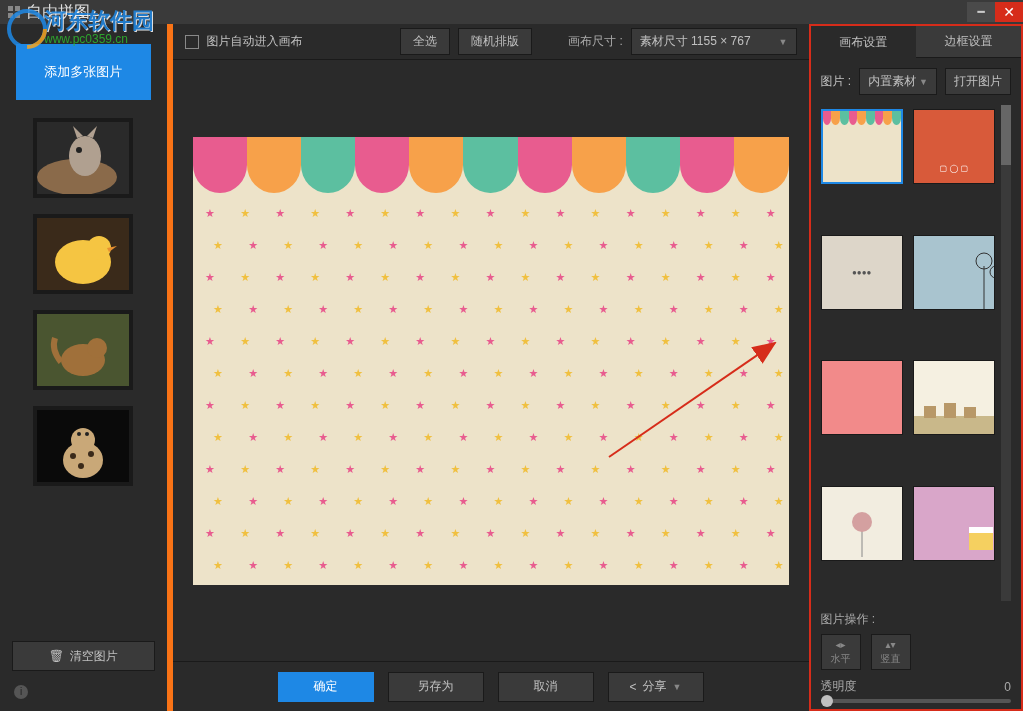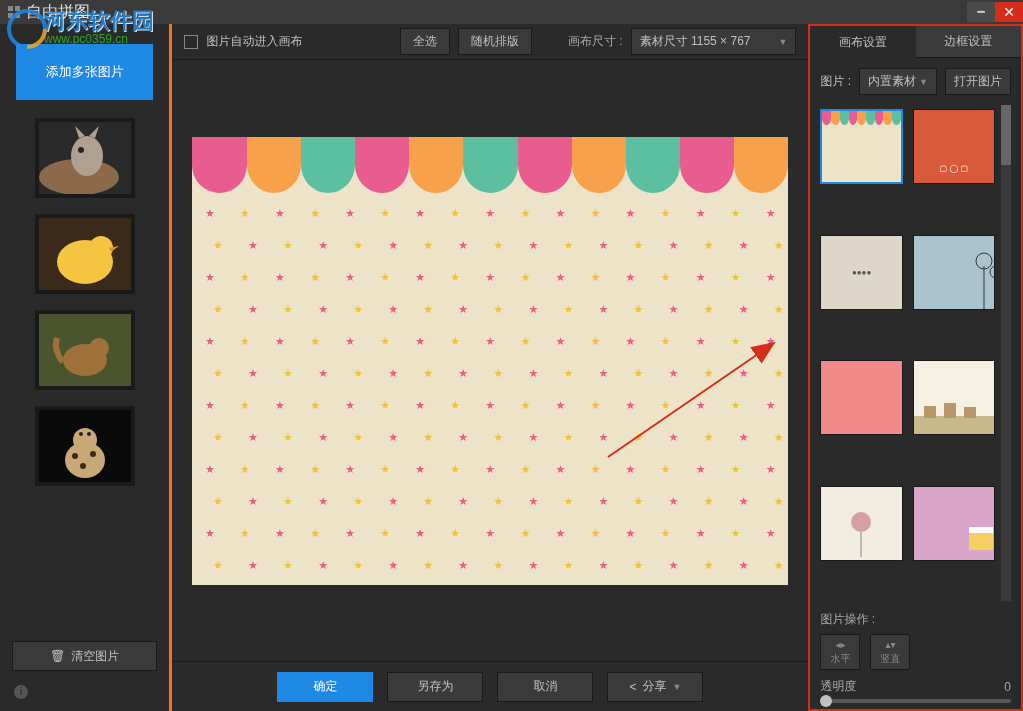--- a/index.html
+++ b/index.html
@@ -6,21 +6,21 @@
 body { width: 1023px; height: 711px; background: #2a2a2a; color: #c0c0c0; font-size: 12px; overflow: hidden; position: relative; }
 
 .titlebar { height: 24px; background: #3a3a3a; display: flex; align-items: center; padding-left: 8px; }
 .titlebar .title { color: #ddd; font-size: 16px; flex: 1; }
 .titlebar .win-btn { width: 28px; height: 20px; display: flex; align-items: center; justify-content: center; }
 .titlebar .min { background: #4a4a4a; color: #ccc; }
 .titlebar .close { background: #d62c1a; color: #fff; font-size: 14px; }
 
 .main-layout { display: flex; height: 687px; }
 
-.left-panel { width: 180px; background: #2a2a2a; display: flex; flex-direction: column; padding: 8px; border-right: 3px solid #f97316; }
+.left-panel { width: 180px; background: #2a2a2a; display: flex; flex-direction: column; padding: 8px; border-right: 6px solid #f97316; }
 .add-btn { background: #1e88e5; color: #fff; height: 56px; display: flex; align-items: center; justify-content: center; font-size: 13px; margin: 12px 8px 18px 8px; cursor: pointer; }
 .thumbs { flex: 1; overflow: hidden; }
 .thumb { width: 100px; height: 80px; margin: 0 auto 16px auto; background: #1a1a1a; display: flex; align-items: center; justify-content: center; }
 .thumb-inner { width: 92px; height: 72px; }
 .clear-btn { background: #3a3a3a; border: 1px solid #1a1a1a; height: 30px; display: flex; align-items: center; justify-content: center; margin: 4px 4px 8px 4px; cursor: pointer; gap: 6px; }
 .tip-row { display: flex; gap: 6px; padding: 4px 6px; color: #888; font-size: 11px; line-height: 1.4; }
 .tip-icon { width: 14px; height: 14px; border-radius: 50%; background: #555; color: #222; display: flex; align-items: center; justify-content: center; font-size: 10px; flex-shrink: 0; margin-top: 2px; }
 
 .center-area { flex: 1; background: #2a2a2a; display: flex; flex-direction: column; position: relative; gap: 41px; }
 .toolbar { height: 36px; display: flex; align-items: center; padding: 0 12px; gap: 8px; border-bottom: 1px solid #1a1a1a; font-size: 12px; }

